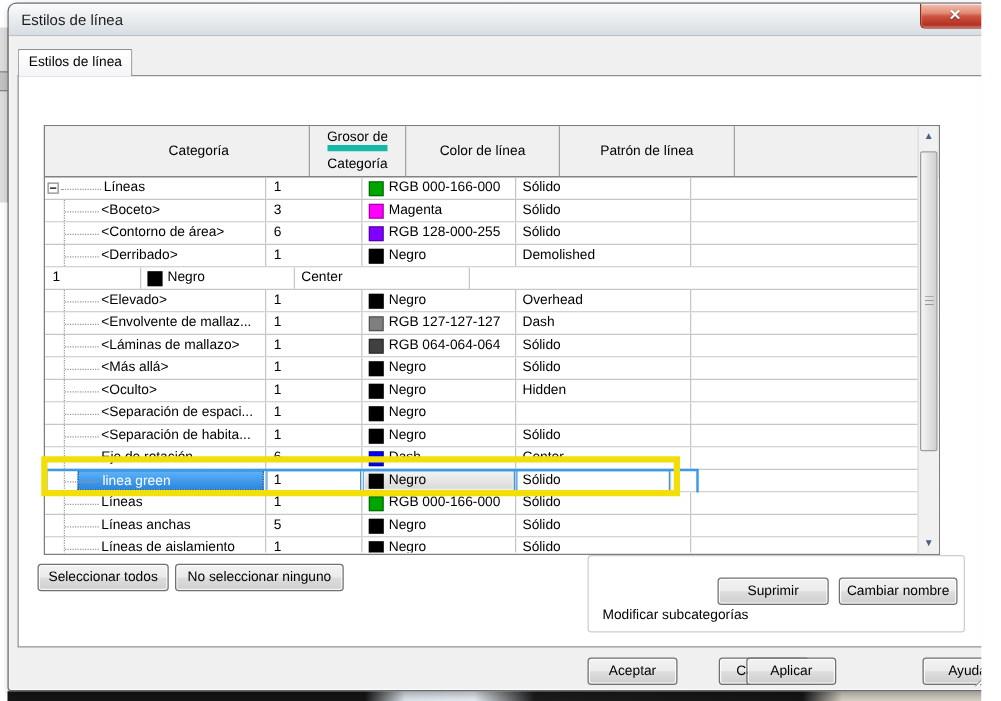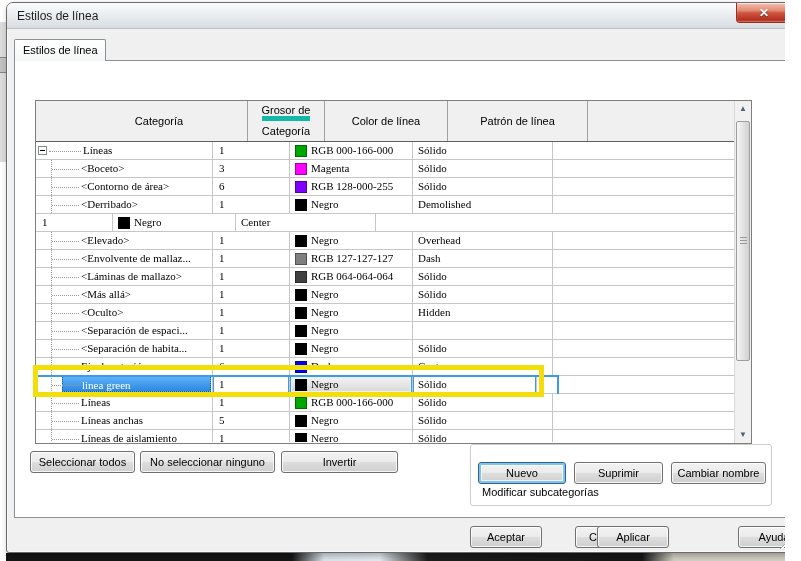--- a/index.html
+++ b/index.html
@@ -45,21 +45,21 @@
   .gh .hc{border-right:1px solid #a0a0a0;display:flex;align-items:center;justify-content:center;text-align:center;}
   .h-cat{width:177px;margin-left:35px;}
   .h-weight{width:77px;flex-direction:column;align-items:stretch;justify-content:flex-start;padding:0;}
   .h-weight .wt{height:20px;border-bottom:5px solid #14b8a6;overflow:hidden;line-height:13px;text-align:center;padding-top:3px;}
   .h-weight .ws{height:20px;text-align:center;padding-top:4px;}
   .h-color{width:123px;}
   .h-pattern{width:140px;}
   .h-fill{flex:1;border-right:none;}
 
   .grid-body{position:relative;height:300px;overflow:hidden;}
-  .row{display:flex;height:18px;border-bottom:1px solid var(--grid-line);line-height:17px;color:#000;background:#fff;position:relative;font-family:Liberation Serif, serif;}
+  .row{display:flex;height:18px;border-bottom:1px solid var(--grid-line);line-height:17px;color:#000;background:#fff;position:relative;}
   .c{border-right:1px solid var(--grid-line);height:100%;overflow:hidden;white-space:nowrap;}
   .cat{width:177px;position:relative;}
   .w{width:77px;padding-left:6px;}
   .col{width:123px;padding-left:5px;display:flex;align-items:center;gap:4px;}
   .pat{width:140px;padding-left:5px;}
   .fillc{flex:1;border-right:none;}
   .swatch{width:12px;height:12px;flex:none;border:1px solid rgba(0,0,0,.35);}
   .cat .lab{position:absolute;left:45px;top:0;}
   .row.root .cat .lab{left:47px;}
   .row.child .cat::before{content:"";position:absolute;left:15px;top:0;bottom:0;border-left:1px dotted #9a9a9a;}
@@ -353,25 +353,23 @@
           </div>
         <div class="vscroll">
           <div class="sb-up">▲</div>
           <div class="sb-thumb"></div>
           <div class="sb-down">▼</div>
         </div>
       </div>
 
       <div class="btn btn-select-all">Seleccionar todos</div>
       <div class="btn btn-select-none">No seleccionar ninguno</div>
-      <div class="btn btn-invert">Invertir</div>
 
       <div class="groupbox">
         <span class="groupbox-legend">Modificar subcategorías</span>
-        <div class="btn btn-new">Nuevo</div>
         <div class="btn btn-delete">Suprimir</div>
         <div class="btn btn-rename">Cambiar nombre</div>
       </div>
 
     </div>
 
     <div class="btn btn-ok">Aceptar</div>
     <div class="btn btn-cancel">Cancelar</div>
     <div class="btn btn-apply">Aplicar</div>
     <div class="btn btn-help">Ayuda</div>

